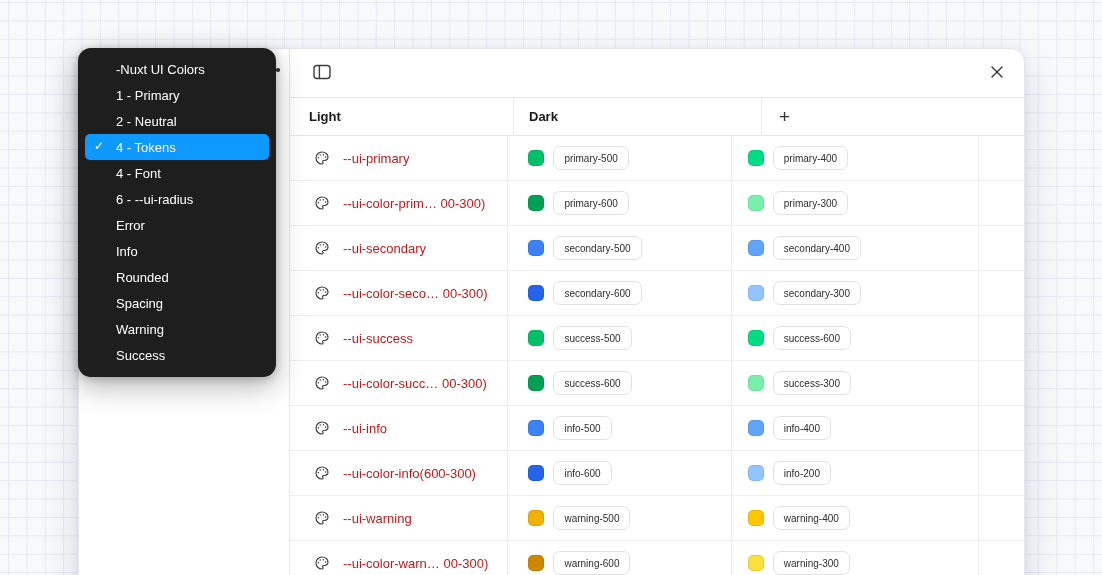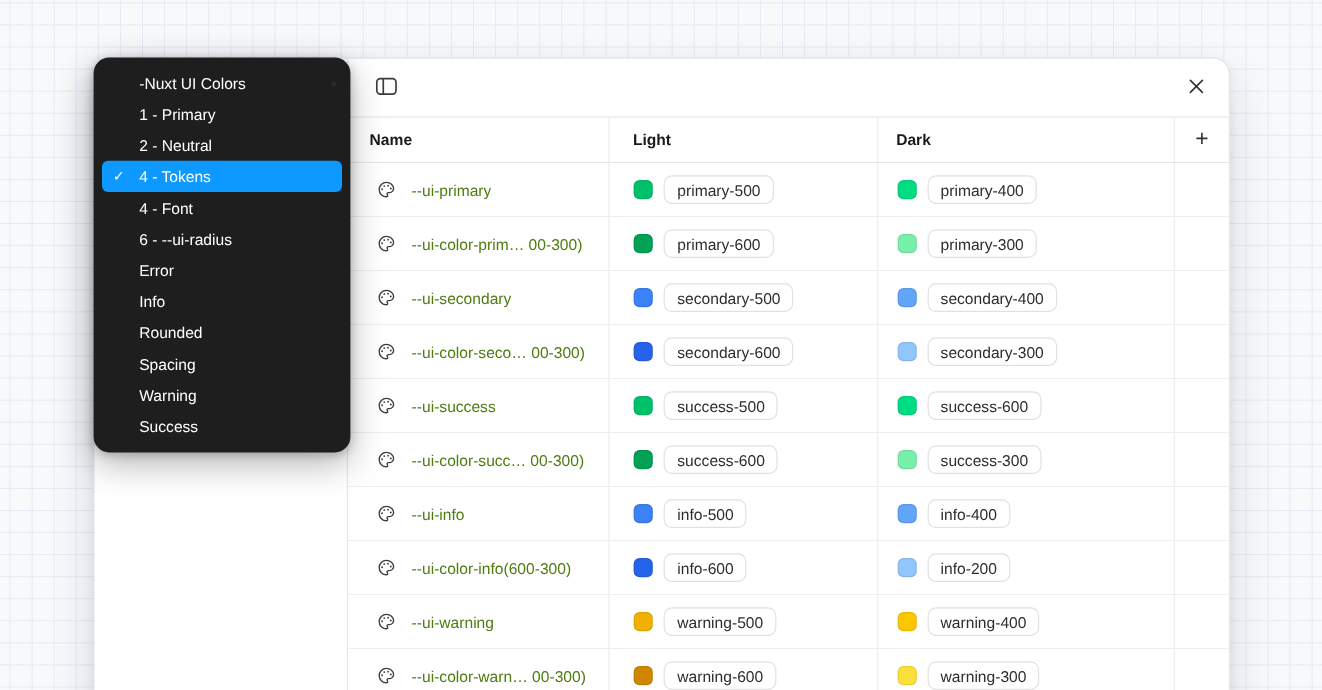--- a/index.html
+++ b/index.html
@@ -66,41 +66,41 @@
   }
 
   .tbody { flex: 1; }
   .trow { display: flex; height: 45px; border-bottom: 1px solid #eeeeee; background: #fff; }
   .tcell { display: flex; align-items: center; border-right: 1px solid #ececec; }
   .tcell.name { width: 219px; padding-left: 24px; gap: 13px; }
   .tcell.light { width: 224px; padding-left: 20px; gap: 9px; }
   .tcell.dark  { width: 248px; padding-left: 16px; gap: 9px; align-items: center; }
   .tcell.add   { width: 45px; border-right: none; }
   .var-name {
-    font-size: 13px; color: #4d7c0f; white-space: nowrap;
+    font-size: 13px; color: #b91c1c; white-space: nowrap;
     overflow: hidden;
   }
   .swatch {
     width: 16px; height: 16px; border-radius: 5px;
     box-shadow: inset 0 0 0 1px rgba(0,0,0,.08);
     flex: 0 0 16px; cursor: pointer;
   }
   .chip {
     display: inline-flex; align-items: center;
     height: 24px; padding: 0 10px;
     border: 1px solid #e1e1e1; border-radius: 7px;
-    background: #fff; font-size: 13px; color: #2d2d2d;
+    background: #fff; font-size: 10px; color: #2d2d2d;
     white-space: nowrap; cursor: pointer;
   }
   .palette-icon { flex: 0 0 16px; display: flex; }
 
   
   .menu {
     position: absolute; left: 78px; top: 48px;
-    width: 214px;
+    width: 198px;
     background: #1e1e1e;
     border-radius: 13px;
     padding: 8px 0 9px 0;
     box-shadow: 0 10px 28px rgba(0,0,0,.28), 0 2px 8px rgba(0,0,0,.2);
     z-index: 3;
     list-style: none;
   }
   .menu-item {
     position: relative;
     height: 26px; margin: 0 7px;
@@ -143,23 +143,20 @@
       <button class="icon-btn">
         <span class="icon">
           <svg width="14" height="14" viewBox="0 0 14 14" fill="none">
             <path d="M2 2 L12 12 M12 2 L2 12" stroke="#333" stroke-width="1.4" stroke-linecap="round"></path>
           </svg>
         </span>
       </button>
     </div>
 
     <div class="header-row">
-      <div class="hcell name">
-        <span>Name</span>
-      </div>
       <div class="hcell light">
         <span>Light</span>
       </div>
       <div class="hcell dark">
         <span>Dark</span>
       </div>
       <div class="hcell add">
         <button class="add-btn">
           <span>+</span>
         </button>

